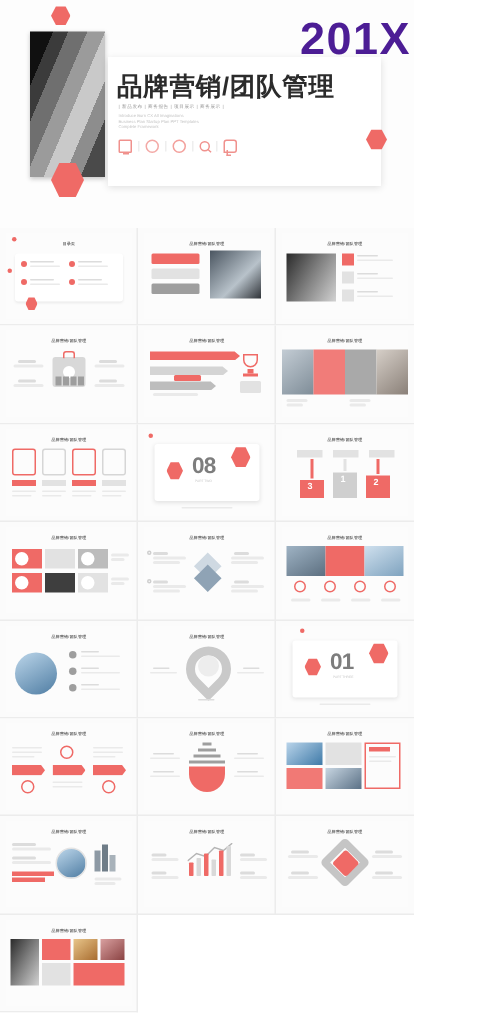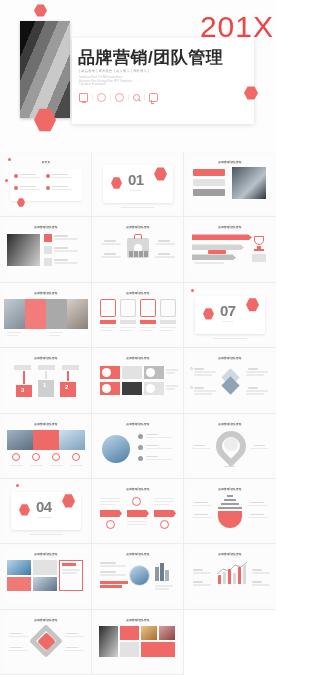--- a/index.html
+++ b/index.html
@@ -8,21 +8,21 @@
     font-family: "Liberation Sans", sans-serif;
     background:#ffffff;
     position:relative;
   }
   .page { width:276px; height:675px; position:relative; background:#fff; }
 
   
   .cover { position:relative; width:276px; height:152px; background:#fdfdfd; overflow:hidden; }
   .cover-wm {
     position:absolute; right:2px; top:10px;
-    font-size:30px; letter-spacing:1px; color:#ef4444; font-weight:400;
+    font-size:30px; letter-spacing:1px; color:#4c1d95; font-weight:700;
     user-select:none;
   }
   .hex {
     background:#ef6a66;
     clip-path:polygon(25% 3%,75% 3%,100% 50%,75% 97%,25% 97%,0% 50%);
   }
   .cover-hex-top { position:absolute; left:34px; top:4px; width:13px; height:13px; }
   .cover-hex-big { position:absolute; left:34px; top:108px; width:22px; height:24px; }
   .cover-hex-right { position:absolute; right:18px; top:86px; width:14px; height:14px; }
   .cover-photo {
@@ -135,30 +135,20 @@
         <div class="ln" style="left:16px;top:31px;width:16px"></div>
           <div class="ln lt" style="left:16px;top:34px;width:20px"></div>
         <div class="dot" style="left:42px;top:31px;width:4px;height:4px;background:#ef6a66"></div>
         <div class="ln" style="left:48px;top:31px;width:16px"></div>
           <div class="ln lt" style="left:48px;top:34px;width:20px"></div>
         <div class="hexs" style="left:13px;top:43px;width:8px;height:9px"></div>
         <div class="dot" style="left:1px;top:24px;width:3px;height:3px;background:#ef6a66"></div>
       </div>
     </div>
 
-    <div class="cell">
-      <div class="slide">
-        <div class="bigcard"></div>
-        <div class="hexs" style="left:15px;top:22px;width:11px;height:12px"></div>
-        <div class="bignum" style="left:32px;top:16px">01</div>
-        <div class="numsub" style="left:34px;top:34px">PART ONE</div>
-        <div class="hexs" style="left:58px;top:12px;width:13px;height:14px"></div>
-        <div class="ln lt" style="left:25px;top:52px;width:34px"></div>
-      </div>
-    </div>
 
     <div class="cell">
       <div class="slide">
         <div class="s-title">品牌营销/团队管理</div>
         <div class="blkr" style="left:5px;top:14px;width:32px;height:7px;border-radius:1px"></div>
         <div class="blk" style="left:5px;top:24px;width:32px;height:7px;border-radius:1px"></div>
         <div class="blkd" style="left:5px;top:34px;width:32px;height:7px;border-radius:1px"></div>
         <div class="ph" style="left:44px;top:12px;width:34px;height:32px;background:linear-gradient(135deg,#4a5560,#b8c2ca 60%,#2f3338)"></div>
       </div>
     </div>
@@ -249,21 +239,21 @@
         <div class="ln lt" style="left:64px;top:41px;width:16px"></div>
           <div class="ln lt" style="left:64px;top:44px;width:13px"></div>
       </div>
     </div>
 
     <div class="cell">
       <div class="slide">
         <div class="dot" style="left:3px;top:3px;width:3px;height:3px;background:#ef6a66"></div>
         <div class="bigcard"></div>
         <div class="hexs" style="left:15px;top:22px;width:11px;height:12px"></div>
-        <div class="bignum" style="left:32px;top:16px">07</div>
+        <div class="bignum" style="left:32px;top:16px">08</div>
         <div class="numsub" style="left:34px;top:34px">PART TWO</div>
         <div class="hexs" style="left:58px;top:12px;width:13px;height:14px"></div>
         <div class="ln lt" style="left:25px;top:52px;width:34px"></div>
       </div>
     </div>
 
     <div class="cell">
       <div class="slide">
         <div class="s-title">品牌营销/团队管理</div>
         <div class="blk" style="left:10px;top:14px;width:17px;height:5px"></div>
@@ -367,21 +357,21 @@
           <div class="ln lt" style="left:62px;top:31px;width:18px"></div>
         <div class="ln" style="left:36px;top:49px;width:11px"></div>
       </div>
     </div>
 
     <div class="cell">
       <div class="slide">
         <div class="dot" style="left:12px;top:2px;width:3px;height:3px;background:#ef6a66"></div>
         <div class="bigcard"></div>
         <div class="hexs" style="left:15px;top:22px;width:11px;height:12px"></div>
-        <div class="bignum" style="left:32px;top:16px">04</div>
+        <div class="bignum" style="left:32px;top:16px">01</div>
         <div class="numsub" style="left:34px;top:34px">PART THREE</div>
         <div class="hexs" style="left:58px;top:12px;width:13px;height:14px"></div>
         <div class="ln lt" style="left:25px;top:52px;width:34px"></div>
       </div>
     </div>
 
     <div class="cell">
       <div class="slide">
         <div class="s-title">品牌营销/团队管理</div>
         <div class="ln lt" style="left:4px;top:16px;width:20px"></div>

